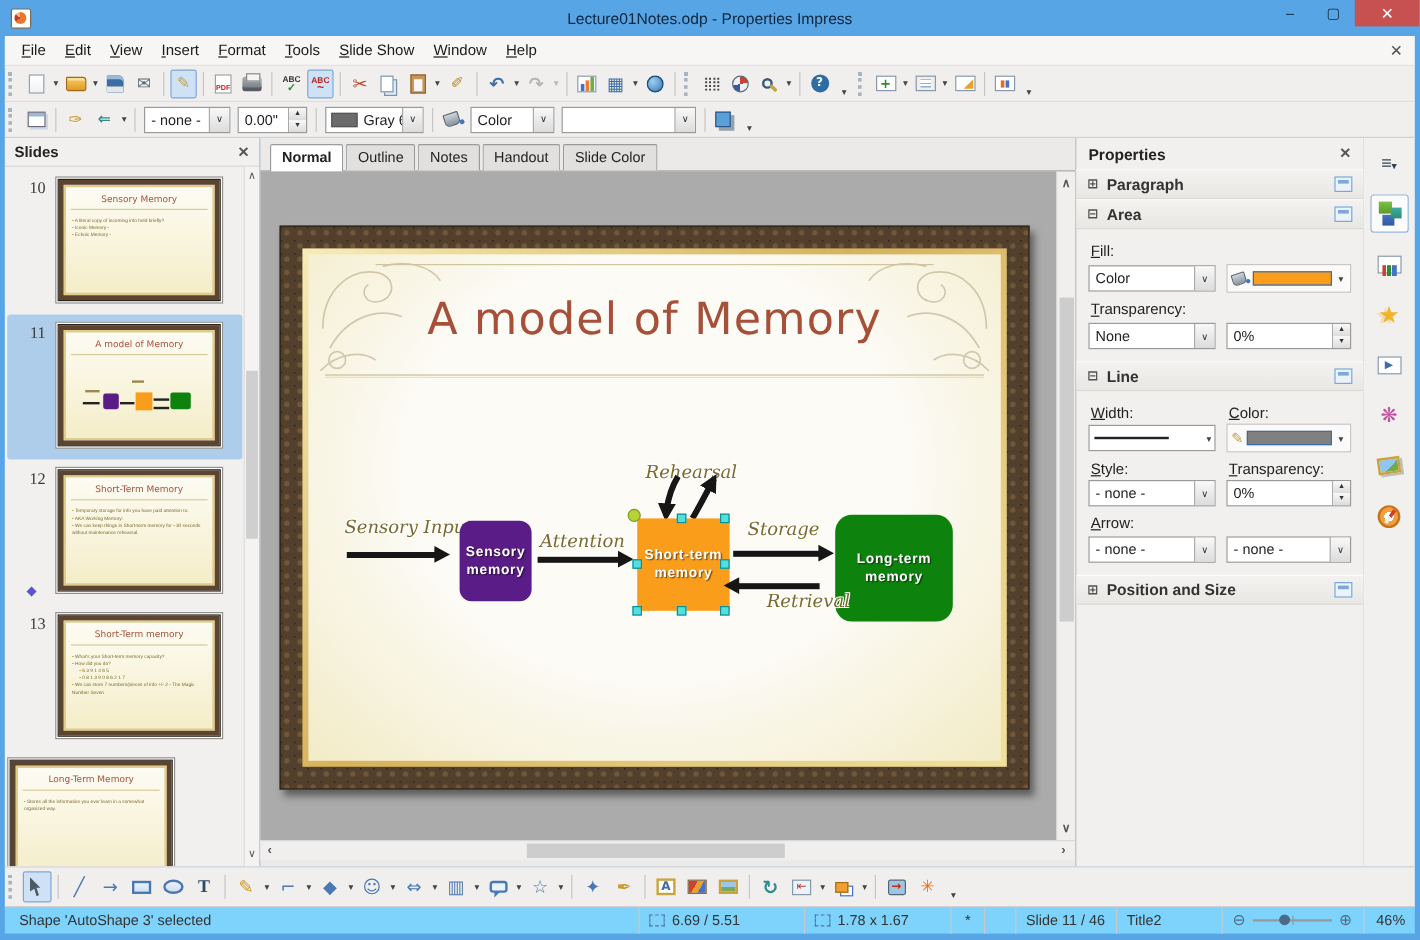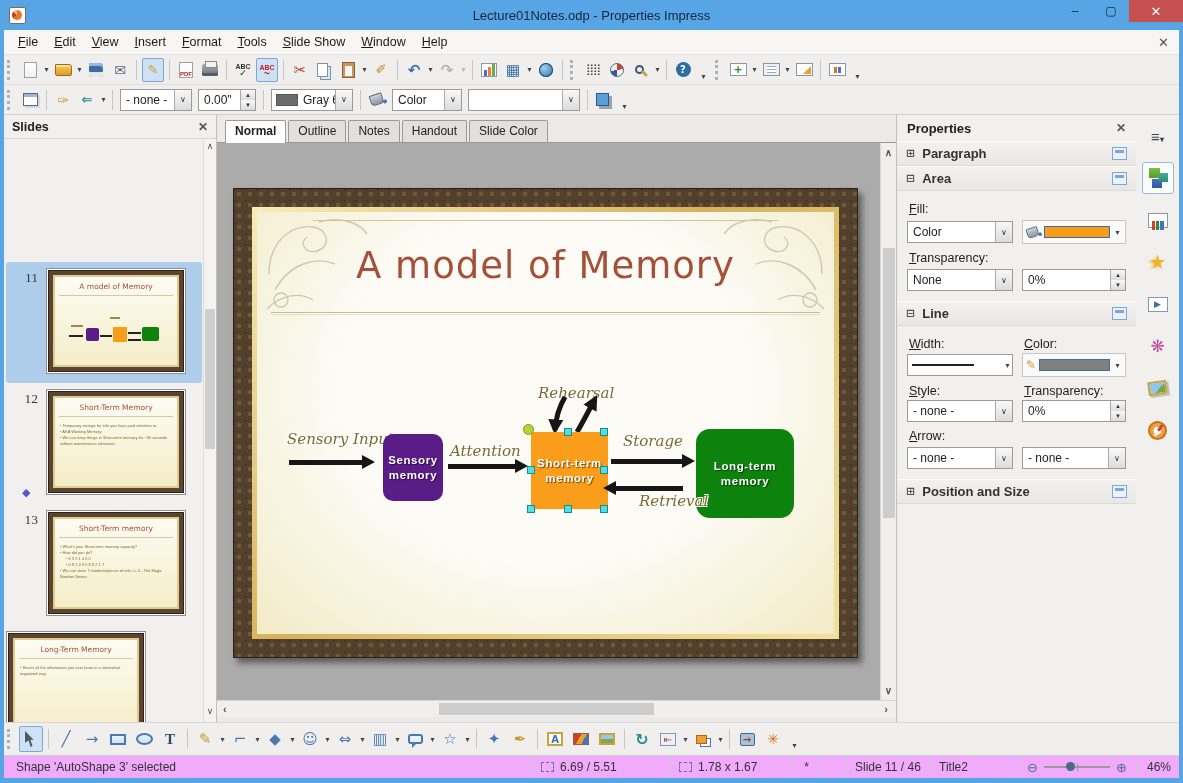--- a/index.html
+++ b/index.html
@@ -189,21 +189,21 @@
   .d-fontwork { width:16px; height:14px; border:2px solid #caa23e; background:#fff; color:#3a6ea5; font-weight:bold; font-size:10px; display:flex; align-items:center; justify-content:center; }
   .d-picture { width:16px; height:12px; background:linear-gradient(120deg,#d04030 0 38%, #e8a030 38% 66%, #4472c4 66%); border:1px solid #886644; }
   .d-gallery { width:16px; height:12px; border:2px solid #caa23e; background:linear-gradient(#9cc6e8 0 55%, #7aa85a 55%); }
   .d-rotate { color:#2e8b8b; font-weight:bold; font-size:16px; }
   .d-align { width:16px; height:13px; border:1px solid #8898a8; background:#eaf2fb; color:#c04030; font-size:10px; display:flex; align-items:center; justify-content:center; }
   .d-arrange { width:11px; height:9px; background:#f0a030; border:1px solid #a86a18; box-shadow:4px 3px 0 -1px #fff, 4px 3px 0 0 #4472c4; margin-right:4px; }
   .d-anim { width:15px; height:13px; background:#9ec6e0; border:1px solid #556677; border-radius:2px; color:#c03020; font-size:10px; font-weight:bold; display:flex; align-items:center; justify-content:center; }
   .d-interact { color:#e07020; font-size:14px; }
 
   
-  .statusbar { position:absolute; left:4px; top:755px; width:1175px; height:23px; background:#f0abfc; border-top:1px solid #cfcfcf; display:flex; align-items:center; font-size:12px; color:#333; }
+  .statusbar { position:absolute; left:4px; top:755px; width:1175px; height:23px; background:#7dd3fc; border-top:1px solid #cfcfcf; display:flex; align-items:center; font-size:12px; color:#333; }
   .st { height:100%; display:flex; align-items:center; padding:0 8px; border-right:1px solid #c8c8c8; white-space:nowrap; }
   .st.first { flex:1; border-left:none; padding-left:12px; }
   .sticon { width:13px; height:10px; border:1px dashed #5577aa; margin-right:6px; }
   .zwrap { display:flex; align-items:center; gap:6px; }
   .zbtn { color:#4a6a8a; font-size:13px; font-family:"DejaVu Sans",sans-serif; }
   .ztrack { position:relative; width:66px; height:2px; background:#9a9a9a; }
   .ztick { position:absolute; left:50%; top:-3px; width:1px; height:8px; background:#9a9a9a; }
   .zthumb { position:absolute; left:22px; top:-4px; width:9px; height:9px; background:#4a6a8a; border-radius:50%; }
 </style>
 </head>
@@ -365,20 +365,34 @@
     </span>
   <span class="ovf"></span>
 </div>
 
 <div class="slidespanel">
   <div class="sp-head">
     <span>Slides</span>
     <span class="sp-close">✕</span>
   </div>
 
+  <div class="srow" style="top:26px">
+    <div class="snum">10</div>
+    <div class="thumb">
+        <div class="tpaper">
+      <div class="tt">Sensory Memory</div>
+      <div class="tline"></div>
+      <div class="tbullets">
+        <div class="tbi">A literal copy of incoming info held briefly?</div>
+        <div class="tbi">Iconic Memory -</div>
+        <div class="tbi">Echoic Memory -</div>
+      </div>
+    </div>
+      </div>
+  </div>
 
   <div class="srow sel" style="top:147px">
     <div class="snum">11</div>
     <div class="thumb">
         <div class="tpaper">
       <div class="tt">A model of Memory</div>
       <div class="tline"></div>
       <div>
         <span class="mini-lab" style="left:57px;top:42px;width:10px"></span>
         <span class="mini-lab" style="left:18px;top:50px;width:12px"></span>

